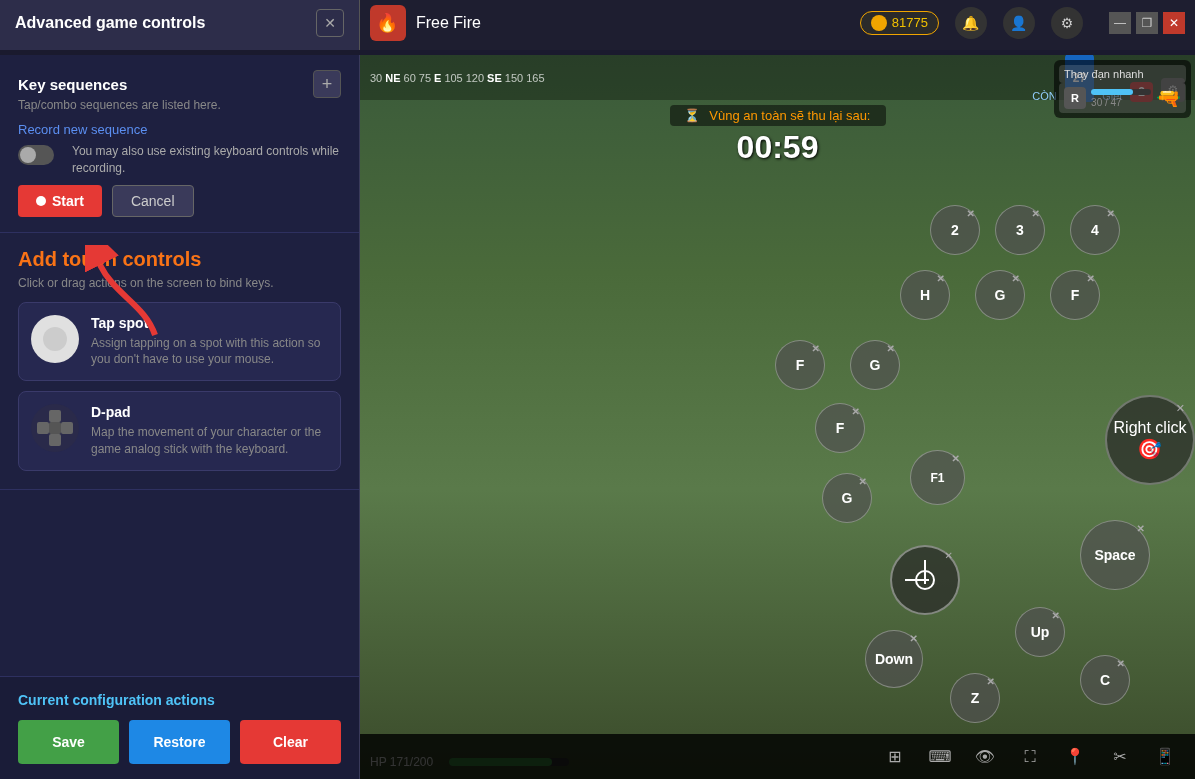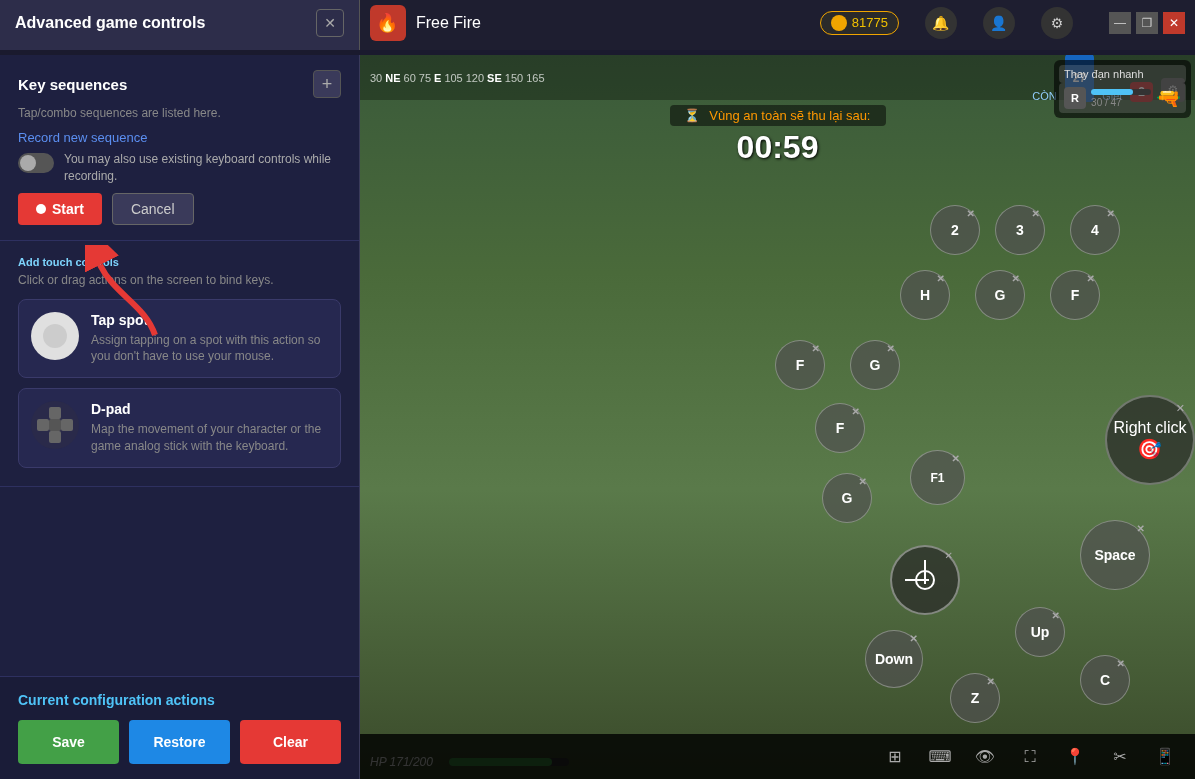--- a/index.html
+++ b/index.html
@@ -30,21 +30,21 @@
       display: flex; align-items: center; padding: 0 10px;
     }
     .game-icon {
       width: 36px; height: 36px; background: #c0392b;
       border-radius: 6px; margin-right: 10px;
       display: flex; align-items: center; justify-content: center;
       font-size: 18px;
     }
     .game-title { color: #fff; font-size: 16px; font-weight: 500; }
     .title-bar-controls {
-      margin-left: auto; display: flex; align-items: center; gap: 26px;
+      margin-left: auto; display: flex; align-items: center; gap: 16px;
     }
     .coin-badge {
       background: #2a2a2a; border: 1px solid #f0a500;
       border-radius: 20px; padding: 3px 10px;
       color: #f0c000; font-size: 13px; display: flex; align-items: center; gap: 5px;
     }
     .coin-circle { width: 16px; height: 16px; background: #f0a500; border-radius: 50%; display: inline-block; }
     .icon-btn {
       width: 32px; height: 32px; border-radius: 50%;
       background: #333; border: none; cursor: pointer;
@@ -57,33 +57,33 @@
     
     .left-panel {
       position: absolute; top: 55px; left: 0; width: 360px; bottom: 0;
       background: #1e2040; display: flex; flex-direction: column;
       border-right: 1px solid #3a3a5a; overflow-y: auto;
     }
 
     
     .section { padding: 15px 18px; border-bottom: 1px solid #2e3060; }
 
-    .section-header { display: flex; align-items: center; margin-bottom: 8px; }
+    .section-header { display: flex; align-items: center; }
     .section-title { color: #fff; font-size: 15px; font-weight: 700; }
     .add-btn {
       margin-left: auto; width: 28px; height: 28px;
       background: #3a3a5a; border: 1px solid #555; border-radius: 4px;
       color: #aaa; cursor: pointer; font-size: 18px;
       display: flex; align-items: center; justify-content: center;
     }
     .section-subtitle { color: #888; font-size: 12px; margin-bottom: 10px; }
 
     
     .record-link { color: #5b8ef0; font-size: 13px; margin-bottom: 6px; cursor: pointer; }
-    .toggle-row { display: flex; align-items: flex-start; gap: 10px; margin-bottom: 8px; }
+    .toggle-row { display: flex; align-items: flex-start; gap: 18px; margin-bottom: 8px; }
     .toggle {
       width: 36px; height: 20px; background: #555; border-radius: 10px;
       position: relative; cursor: pointer; flex-shrink: 0; margin-top: 2px;
     }
     .toggle-knob {
       width: 16px; height: 16px; background: #aaa; border-radius: 50%;
       position: absolute; top: 2px; left: 2px;
     }
     .toggle-text { color: #aaa; font-size: 12px; line-height: 1.4; }
 
@@ -94,21 +94,21 @@
       cursor: pointer; display: flex; align-items: center; gap: 6px;
     }
     .btn-start-dot { width: 10px; height: 10px; background: #fff; border-radius: 50%; }
     .btn-cancel {
       background: #3a3a5a; border: 1px solid #666; border-radius: 4px;
       color: #ccc; padding: 7px 18px; font-size: 14px; cursor: pointer;
     }
 
     
     .add-touch-section { padding: 15px 18px 8px; border-bottom: 1px solid #2e3060; }
-    .add-touch-title { color: #7dd3fc; font-size: 11px; font-weight: 700; margin-bottom: 5px; }
+    .add-touch-title { color: #f97316; font-size: 20px; font-weight: 700; margin-bottom: 5px; }
     .add-touch-sub { color: #888; font-size: 12px; margin-bottom: 12px; }
 
     
     .control-card {
       background: #262850; border: 1px solid #3a3a6a;
       border-radius: 8px; padding: 12px; margin-bottom: 10px;
       display: flex; align-items: flex-start; gap: 12px;
       cursor: pointer;
     }
     .card-icon {
@@ -241,21 +241,21 @@
     }
     .crosshair-inner::before, .crosshair-inner::after {
       content: ''; position: absolute; background: #fff;
     }
     .crosshair-inner::before { width: 2px; height: 24px; left: 7px; top: -12px; }
     .crosshair-inner::after { width: 24px; height: 2px; top: 7px; left: -12px; }
 
     
     .hp-bar {
       position: absolute; bottom: 10px; left: 10px;
-      display: flex; align-items: center; gap: 16px; font-style: italic;
+      display: flex; align-items: center; gap: 16px;
     }
     .hp-label { color: #fff; font-size: 12px; }
     .hp-track { width: 120px; height: 8px; background: #333; border-radius: 4px; }
     .hp-fill { height: 100%; background: #43a047; border-radius: 4px; }
 
     
     .bottom-toolbar {
       position: absolute; bottom: 0; left: 360px; right: 0; height: 45px;
       background: rgba(0,0,0,0.8); display: flex; align-items: center;
       justify-content: flex-end; padding: 0 15px; gap: 15px;

